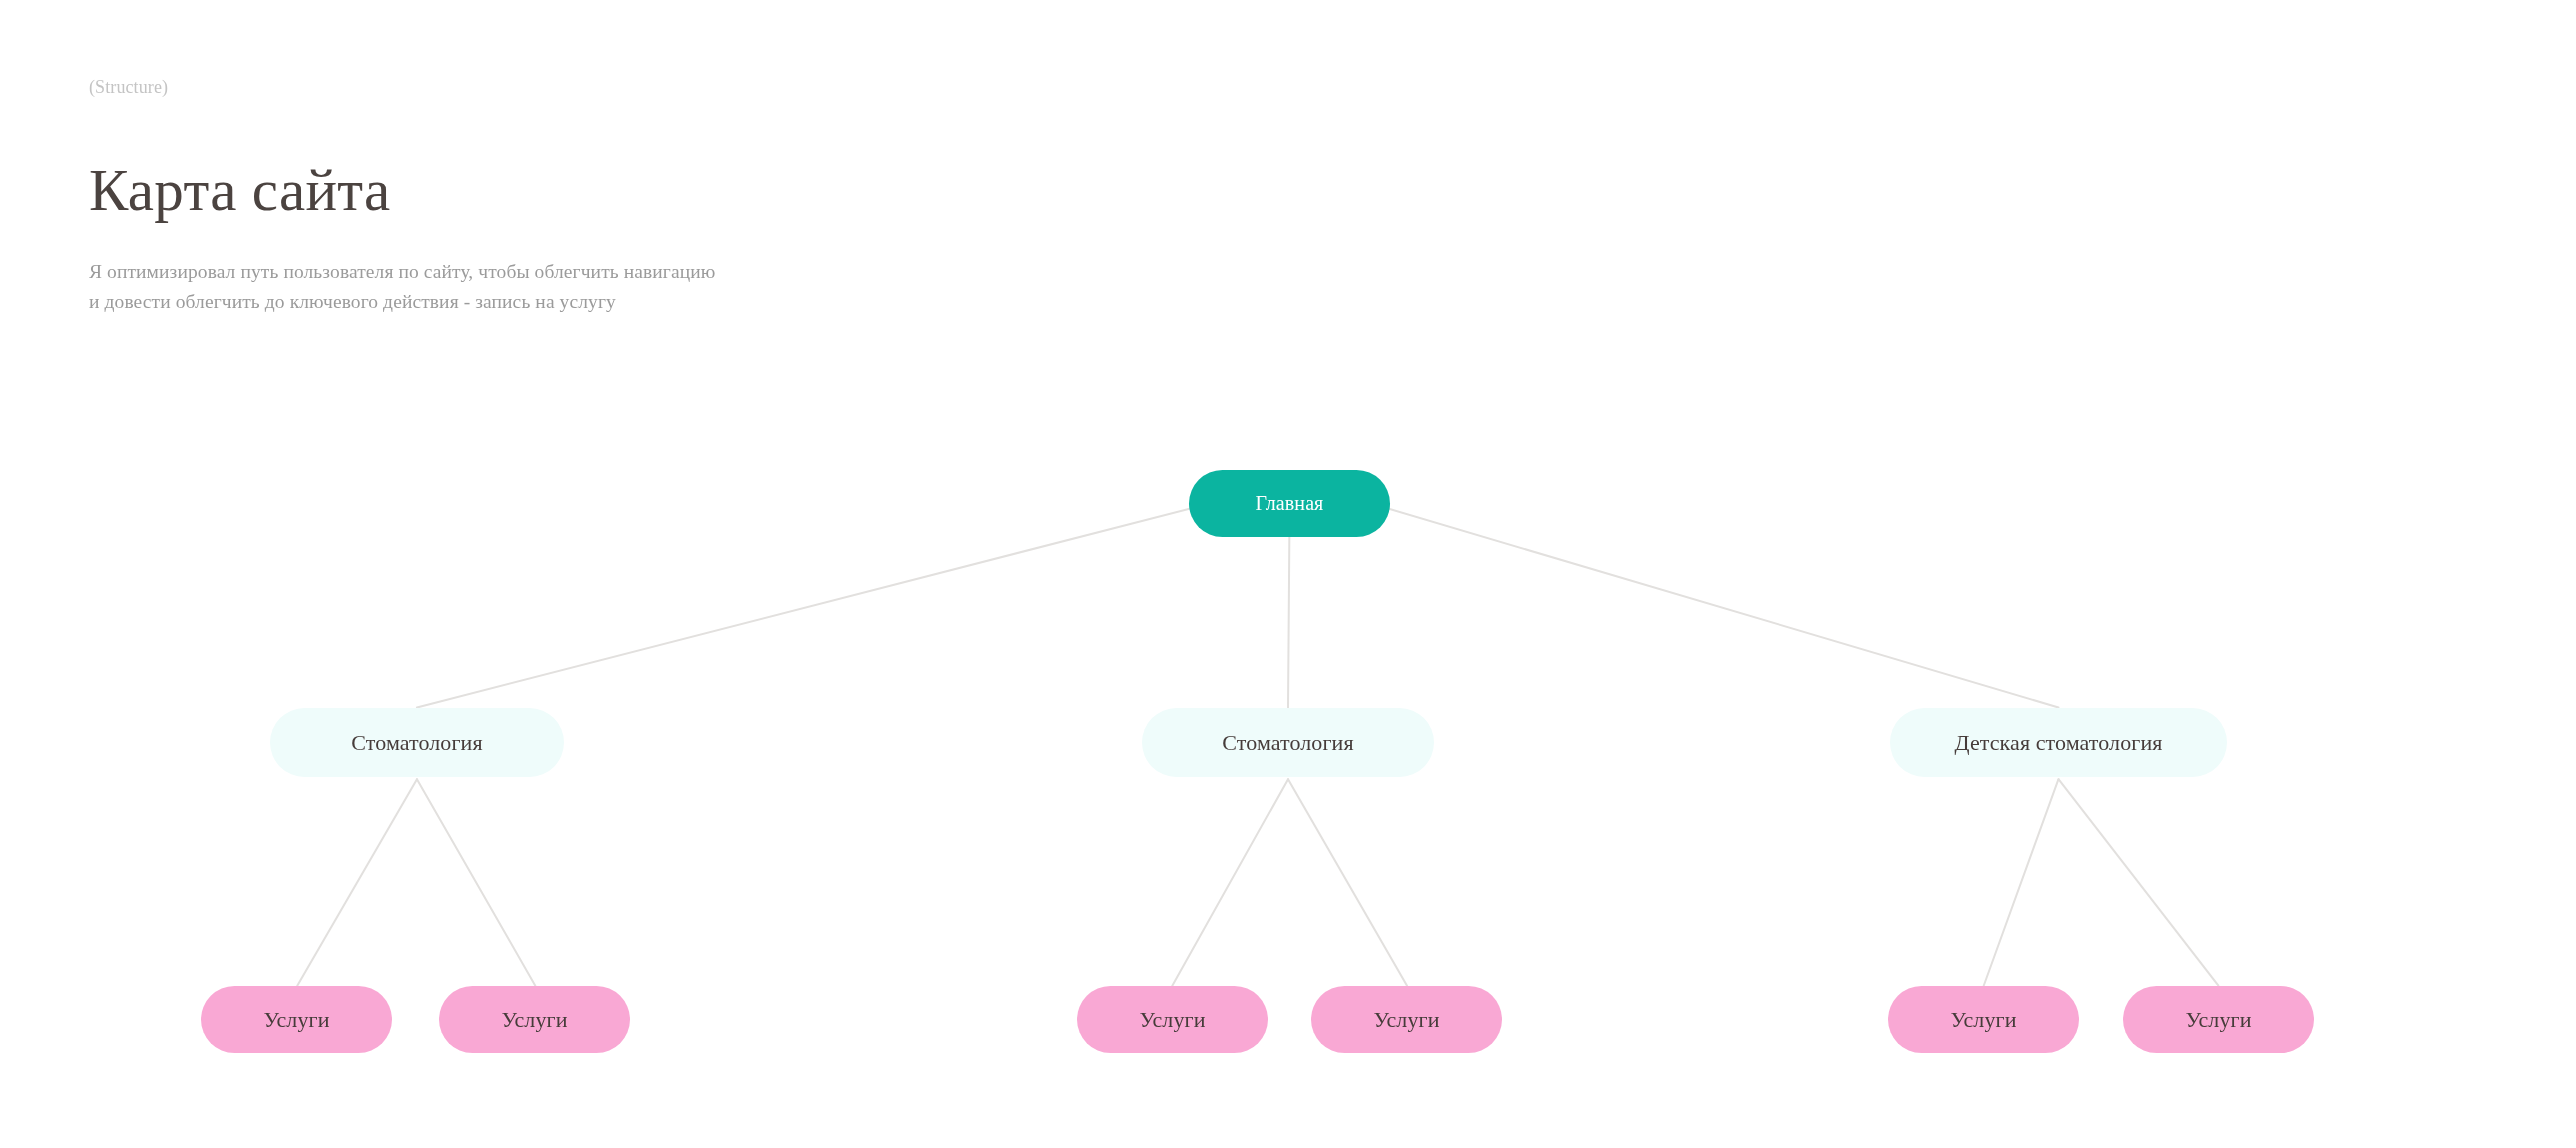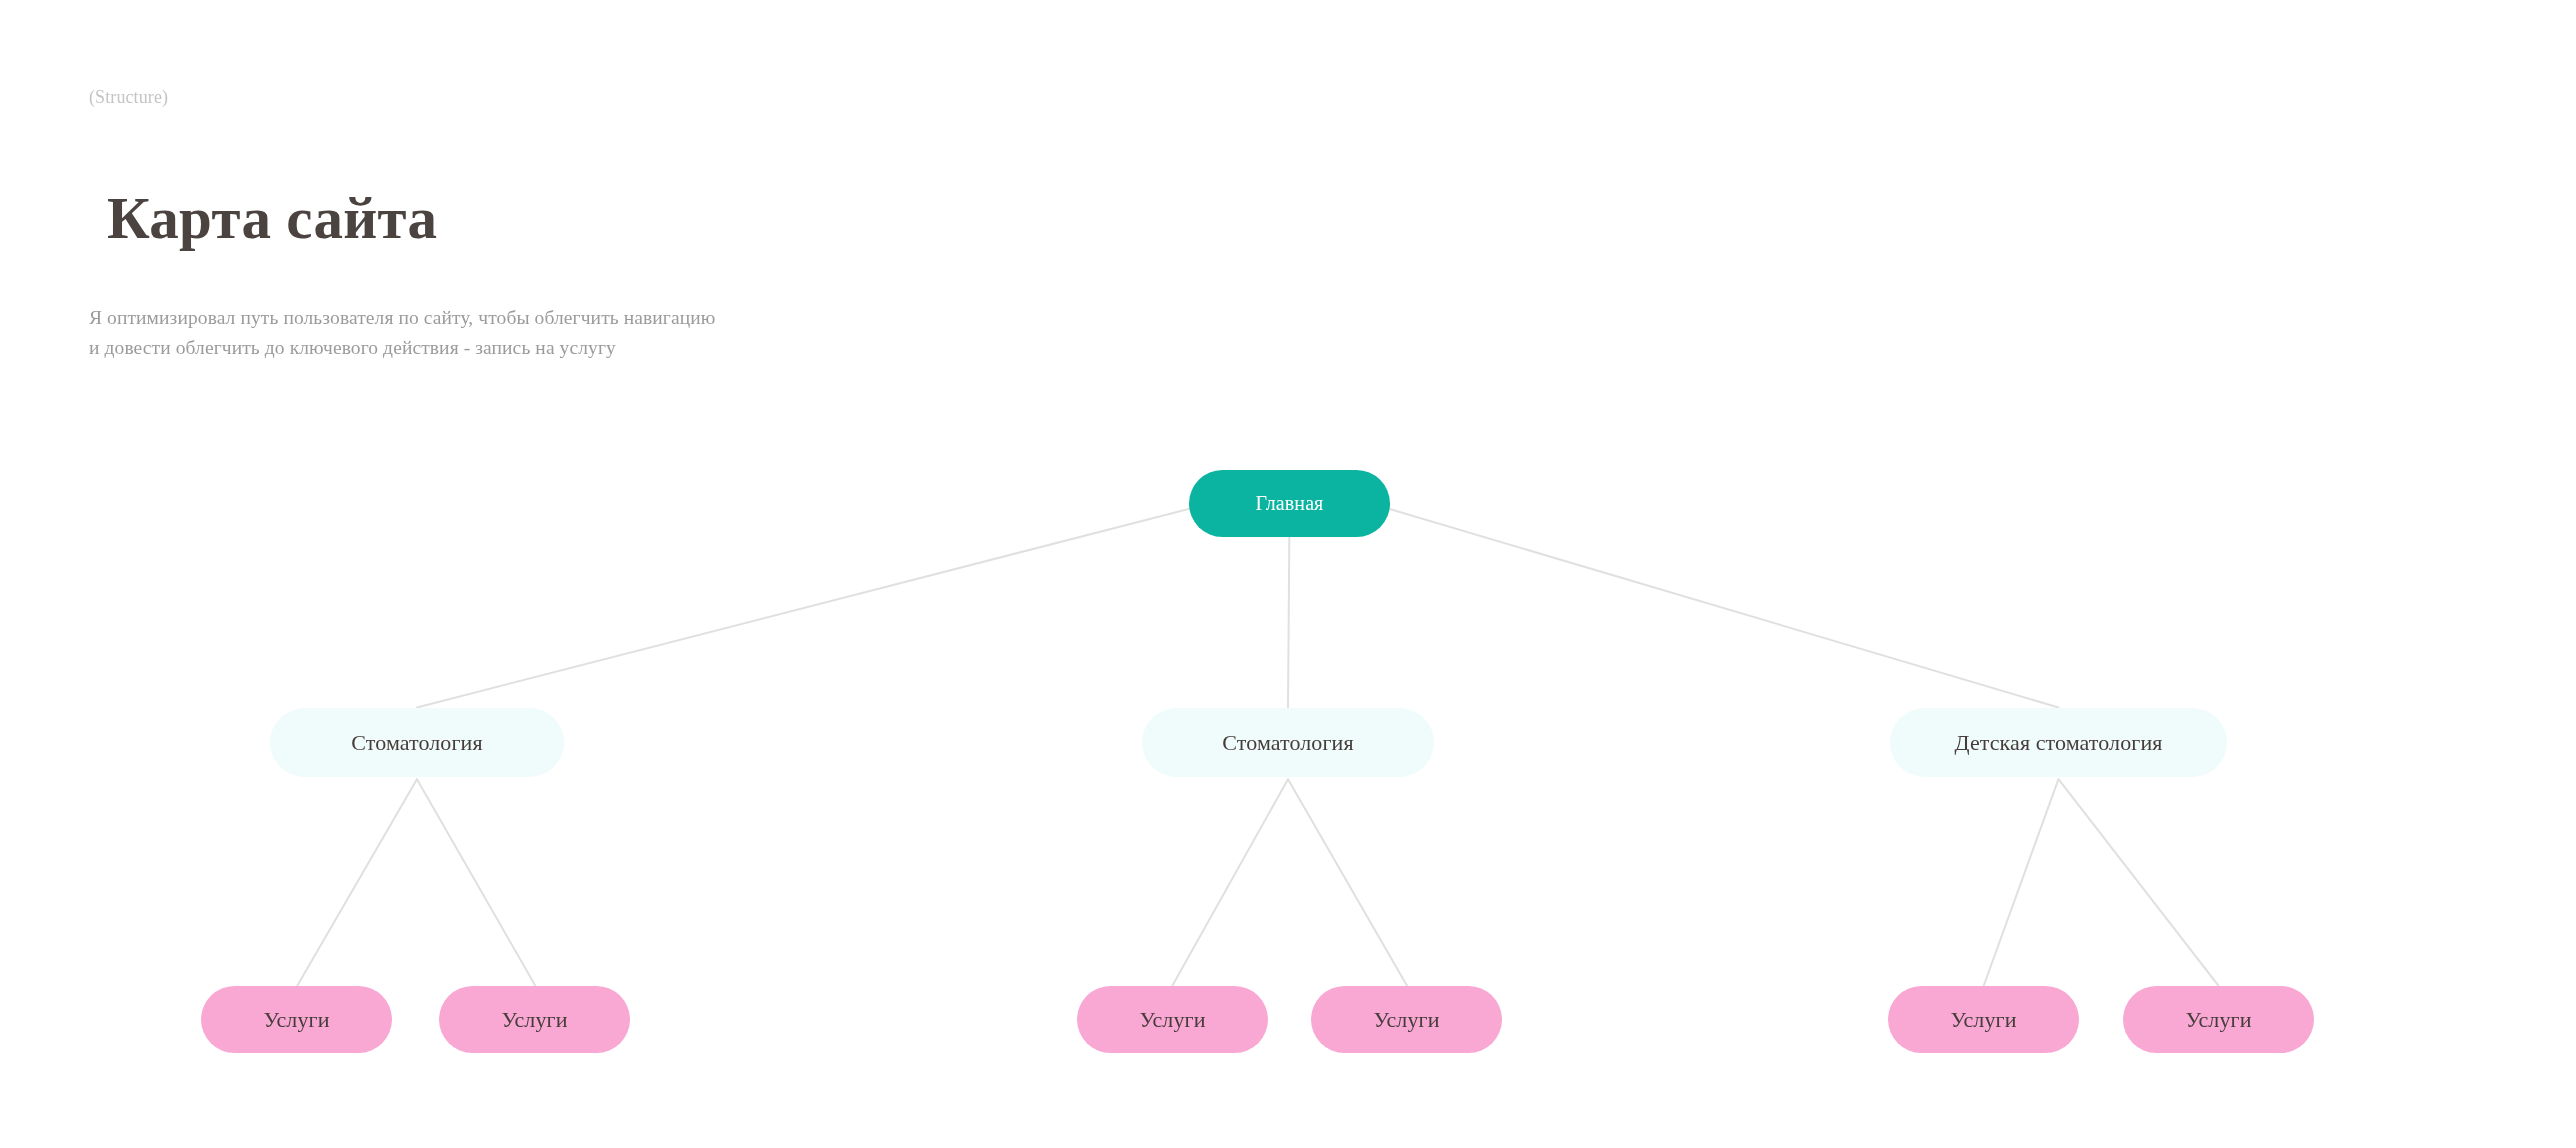--- a/index.html
+++ b/index.html
@@ -14,38 +14,38 @@
     height: 1148px;
     background: #ffffff;
     overflow: hidden;
     font-family: "Liberation Serif", "DejaVu Serif", serif;
   }
 
   
   #header {
     position: absolute;
     left: 89px;
-    top: 86px;
+    top: 76px;
     width: 1476px;
   }
   #eyebrow {
     font-family: "Liberation Serif", "DejaVu Serif", serif;
     font-size: 18px;
     line-height: 23px;
     color: #c4c4c4;
     letter-spacing: 0.1px;
     margin: 0;
   }
   #page-title {
     font-family: "Liberation Serif", "DejaVu Serif", serif;
     font-size: 59px;
     line-height: 64px;
-    font-weight: 700;
+    font-weight: 400;
     color: #4b4340;
-    margin: 18px;
+    margin: 0;
     padding-top: 59px;
     letter-spacing: 0.3px;
   }
   #subtitle {
     font-family: "Liberation Serif", "DejaVu Serif", serif;
     font-size: 19.5px;
     line-height: 29.5px;
     color: #9b9b9b;
     margin: 0;
     padding-top: 35px;

